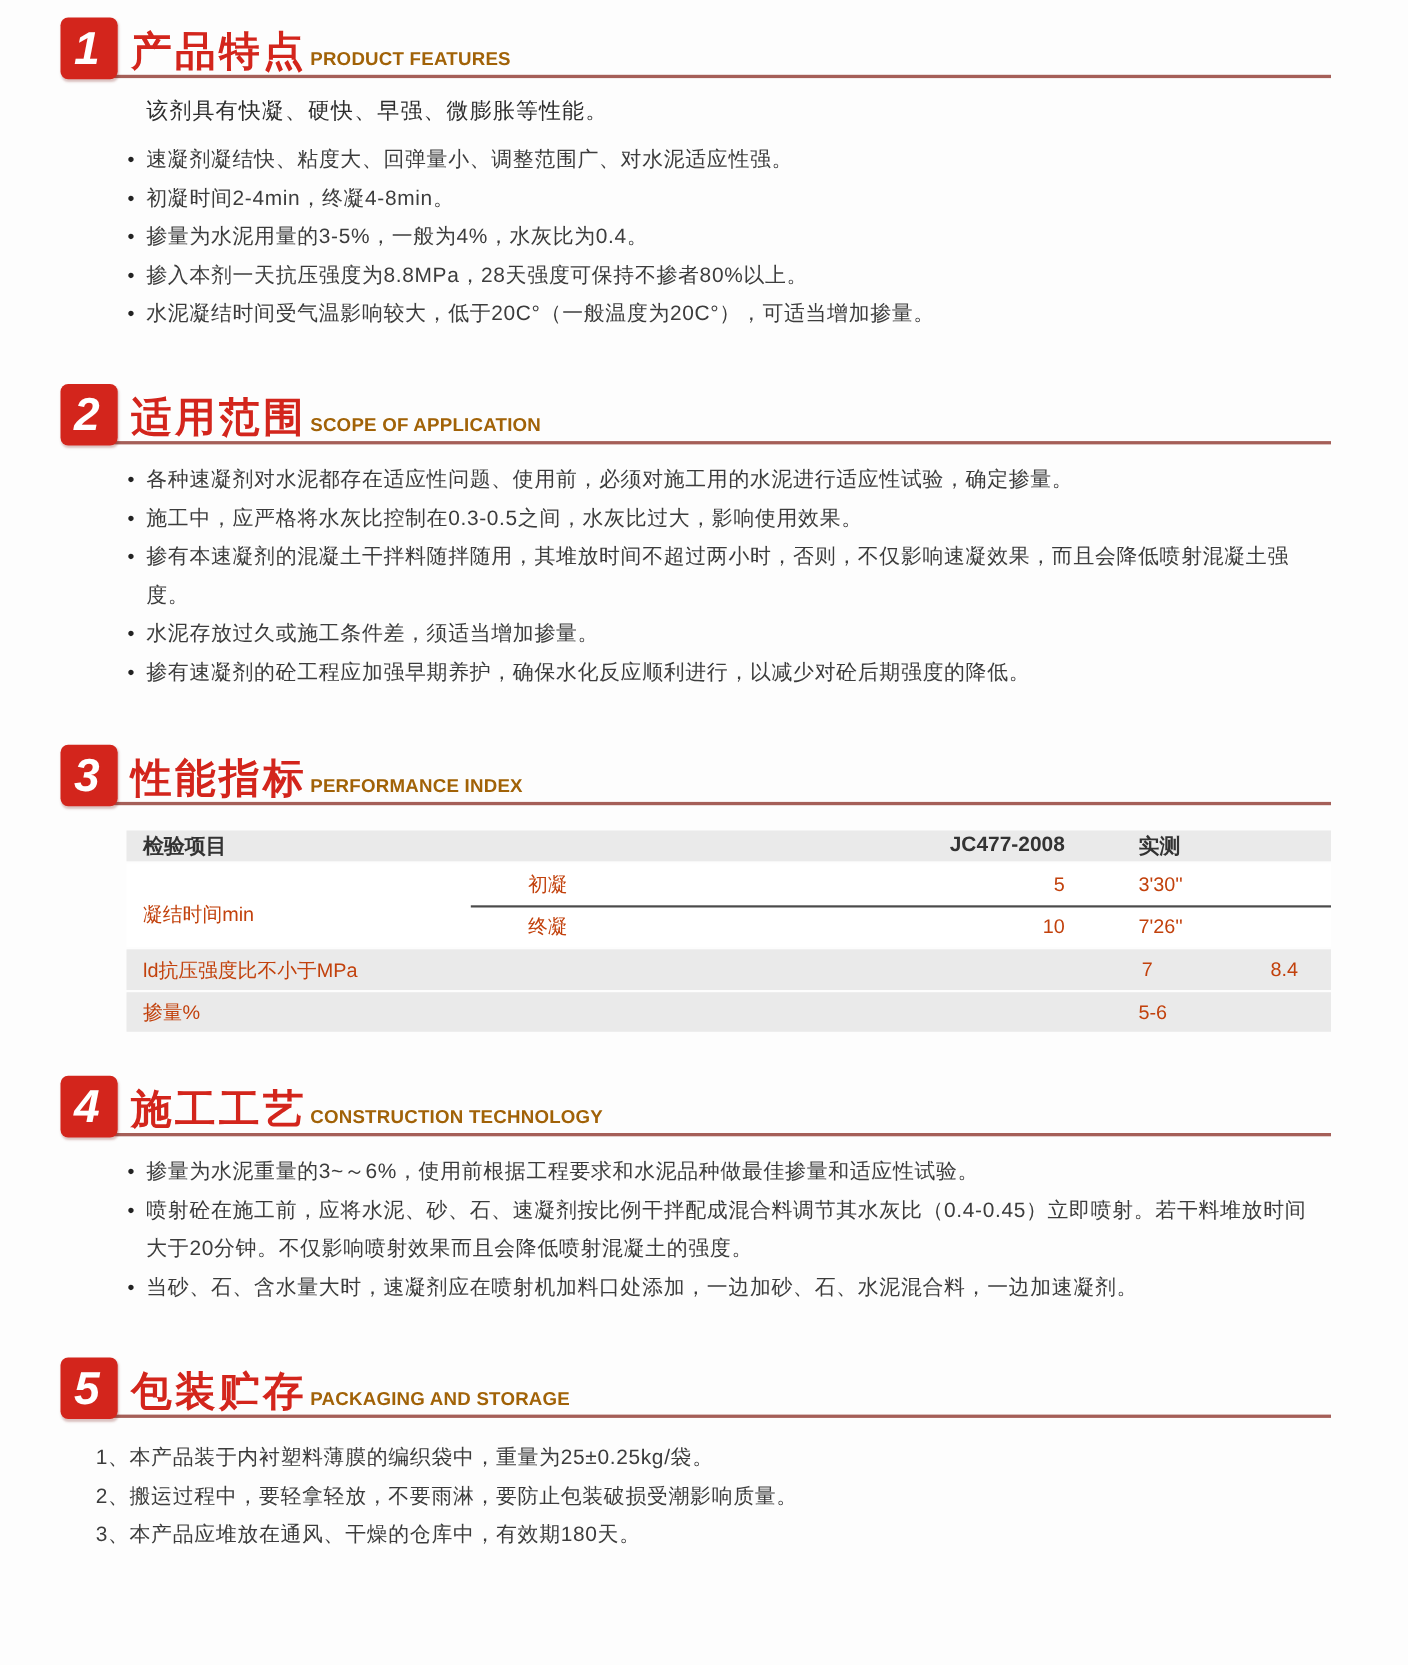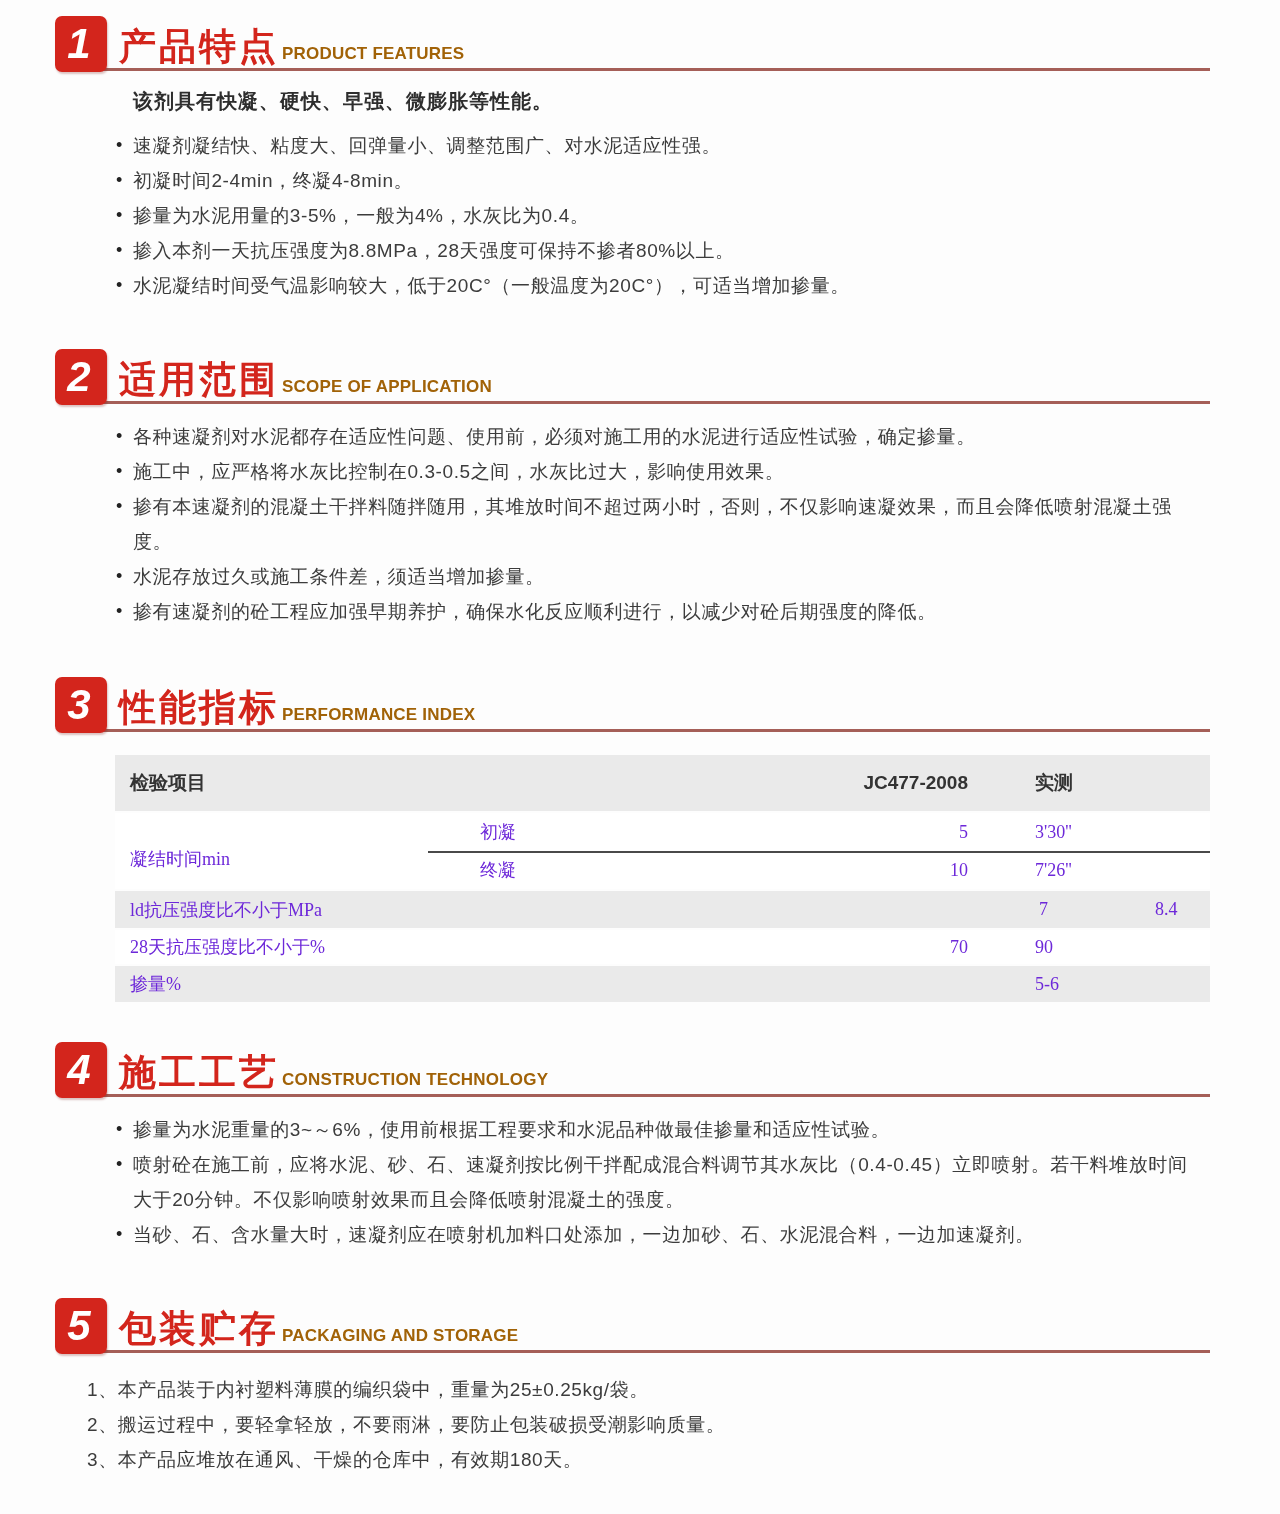--- a/index.html
+++ b/index.html
@@ -38,59 +38,59 @@
     line-height: 1;
   }
   .titles .en {
     color: #a16207; font-size: 17px; font-weight: bold; letter-spacing: 0.2px;
     line-height: 1;
   }
 
   
   .intro {
     margin: 12px 0 0 60px; padding-left: 18px;
-    font-size: 20px; font-weight: bold; color: #2e2e2e; line-height: 30px;
+    font-size: 20px; font-weight: normal; color: #2e2e2e; line-height: 30px;
     letter-spacing: 1px;
   }
   .bullets { margin: 12px 0 0 60px; list-style: none; max-width: 1090px; }
   .bullet {
     position: relative; padding-left: 18px;
     font-size: 19px; line-height: 35px; color: #3c3c3c; letter-spacing: 0.6px;
   }
   .bullet::before {
     content: "\2022"; position: absolute; left: 1px; top: 0;
     color: #222; font-size: 18px;
   }
   .numlist { margin: 16px 0 0 32px; max-width: 1090px; }
   .numitem { font-size: 19px; line-height: 35px; color: #3c3c3c; letter-spacing: 0.6px; }
 
   
   .ptable { margin: 20px 0 0 60px; width: 1095px; font-size: 18px; }
   .t-grid { display: grid; grid-template-columns: 313px 180px 360px 242px; align-items: center; }
   .t-row { margin-bottom: 2px; }
-  .t-head { background: #eaeaea; height: 56px; font-size: 19px; color: #333; font-weight: bold; }
+  .t-head { background: #eaeaea; height: 28px; font-size: 19px; color: #333; font-weight: bold; }
   .band { background: #eaeaea; }
   .c-item { padding-left: 15px; text-align: left; }
   .c-sub  { padding-left: 52px; text-align: left; }
   .c-std  { text-align: right; }
   .c-meas { padding-left: 67px; text-align: left; }
   .t-setting { position: relative; background: #ffffff; margin-bottom: 2px; }
   .t-setting .label-cell {
     position: absolute; left: 0; top: 15px; bottom: 0; width: 313px;
     display: flex; align-items: center; padding-left: 15px;
   }
   .sub-row { height: 38px; }
   .sub-divider {
     position: absolute; left: 313px; right: 0; top: 38px; height: 2px;
     background: #4a4a4a;
   }
   .r-1d { height: 37px; gap: 40px; }
   .r-28d { height: 34px; background: #ffffff; }
   .r-dosage { height: 36px; }
-  .cell-text { color: #6d28d9; font-family: Liberation Serif, serif; }
+  .cell-text { color: #c2410c; }
 
   
   #sec1 { padding-top: 16px; }
   #sec2 { margin-top: 46px; }
   #sec3 { margin-top: 48px; }
   #sec4 { margin-top: 40px; }
   #sec5 { margin-top: 46px; }
 </style>
 </head>
 <body>
@@ -176,26 +176,20 @@
         </div>
       </div>
 
       <div class="t-grid t-row band r-1d">
         <div class="c-item cell-text">ld抗压强度比不小于MPa</div>
         <div class="c-sub"></div>
         <div class="c-std cell-text">7</div>
         <div class="c-meas cell-text">8.4</div>
       </div>
 
-      <div class="t-grid t-row r-28d">
-        <div class="c-item cell-text">28天抗压强度比不小于%</div>
-        <div class="c-sub"></div>
-        <div class="c-std cell-text">70</div>
-        <div class="c-meas cell-text">90</div>
-      </div>
 
       <div class="t-grid t-row band r-dosage">
         <div class="c-item cell-text">掺量%</div>
         <div class="c-sub"></div>
         <div class="c-std cell-text"></div>
         <div class="c-meas cell-text">5-6</div>
       </div>
     </div>
   </section>
 

